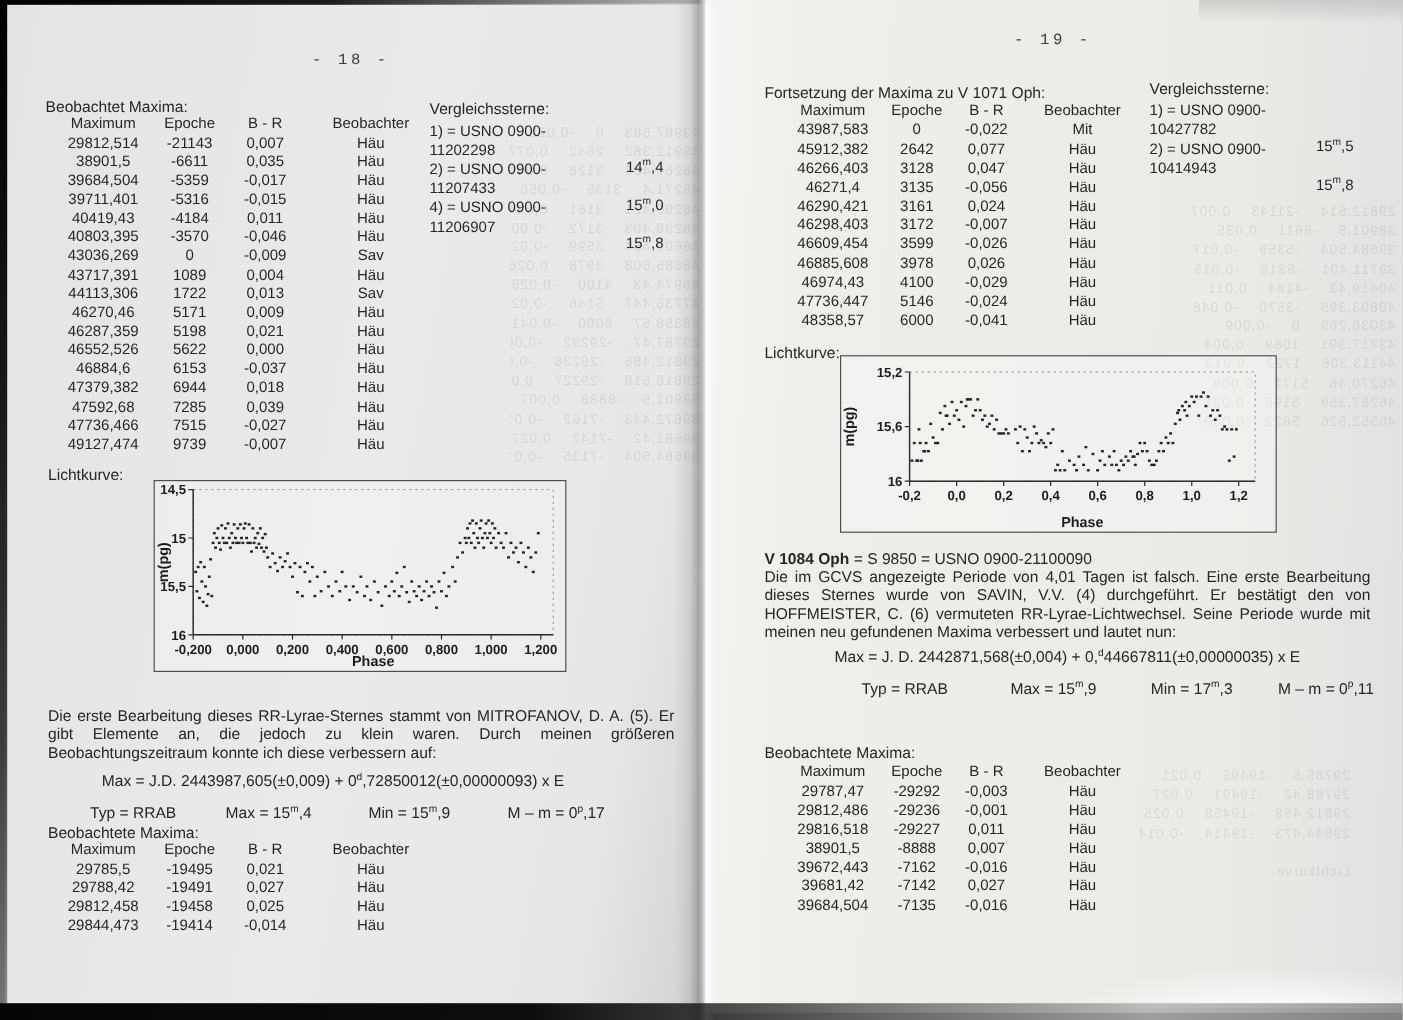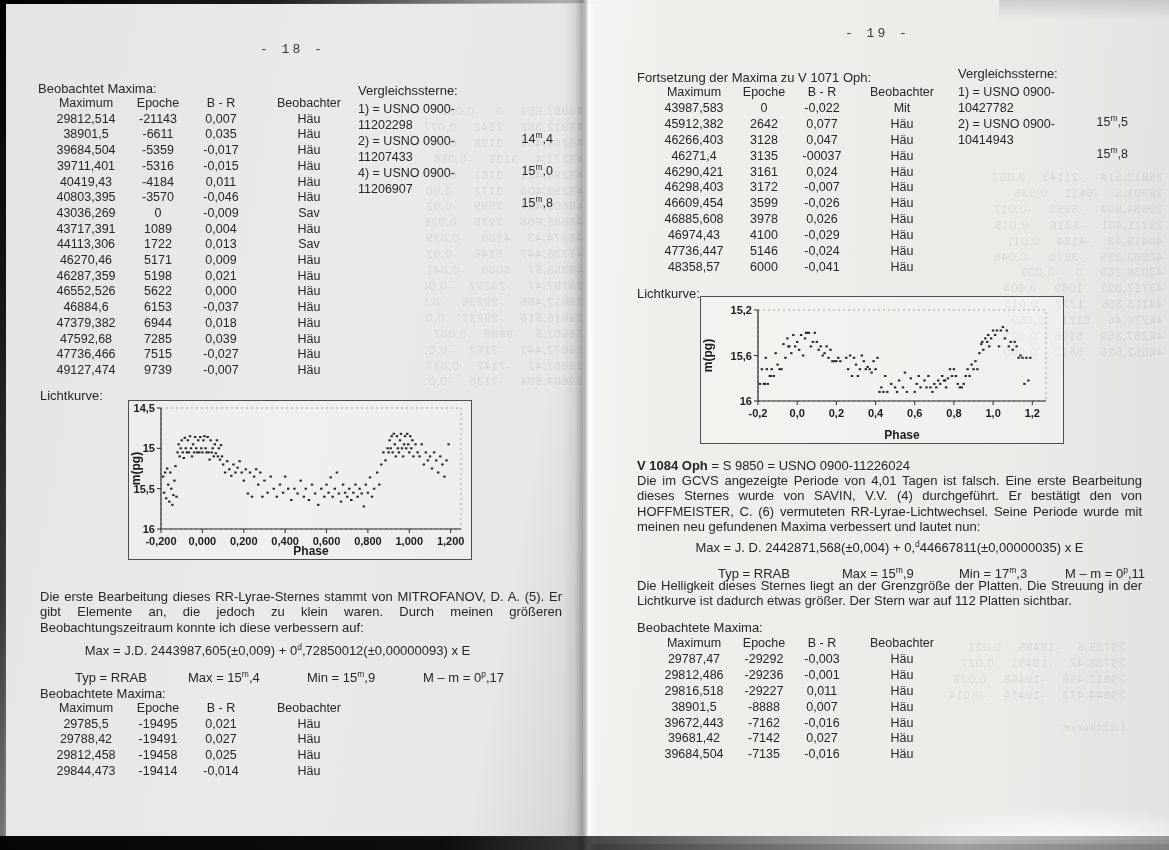--- a/index.html
+++ b/index.html
@@ -510,21 +510,21 @@
           </div>
           <div class="trow">
             <span>46266,403</span>
             <span>3128</span>
             <span>0,047</span>
             <span>Häu</span>
           </div>
           <div class="trow">
             <span>46271,4</span>
             <span>3135</span>
-            <span>-00037</span>
+            <span>-0,056</span>
             <span>Häu</span>
           </div>
           <div class="trow">
             <span>46290,421</span>
             <span>3161</span>
             <span>0,024</span>
             <span>Häu</span>
           </div>
           <div class="trow">
             <span>46298,403</span>
@@ -741,34 +741,33 @@
           <rect x="318.3" y="57.5" width="2.4" height="2" fill="#242424"></rect>
           <rect x="320.3" y="59.8" width="2.4" height="2" fill="#242424"></rect>
           <rect x="322.2" y="85.9" width="2.4" height="2" fill="#242424"></rect>
           <rect x="324.2" y="59.8" width="2.4" height="2" fill="#242424"></rect>
           <rect x="326.2" y="82.5" width="2.4" height="2" fill="#242424"></rect>
           <rect x="328.1" y="59.8" width="2.4" height="2" fill="#242424"></rect>
           <text x="201" y="142" text-anchor="middle" class="axlabel">Phase</text>
           <text transform="translate(11 58.5) rotate(-90)" text-anchor="middle" class="axlabel">m(pg)</text>
         </svg></div>
 
-    <div class="abs heading" style="left:637px;top:458px;"><b>V 1084 Oph</b><span> = S 9850 = USNO 0900-11226024</span></div>
+    <div class="abs heading" style="left:637px;top:458px;"><b>V 1084 Oph</b><span> = S 9850 = USNO 0900-21100090</span></div>
 
     <div class="abs para" style="left:637px;top:473px;width:505px;">Die im GCVS angezeigte Periode von 4,01 Tagen ist falsch. Eine erste Bearbeitung dieses Sternes wurde von SAVIN, V.V. (4) durchgeführt. Er bestätigt den von HOFFMEISTER, C. (6) vermuteten RR-Lyrae-Lichtwechsel. Seine Periode wurde mit meinen neu gefundenen Maxima verbessert und lautet nun:</div>
 
     <div class="abs formula" style="left:637px;top:540px;width:505px;"><span>Max = J. D. 2442871,568(±0,004) + 0,</span><sup>d</sup><span>44667811(±0,00000035) x E</span></div>
 
     <div class="abs params params-r" style="left:718px;top:556px;">
       <span><span>Typ = RRAB</span><sup></sup><span></span></span>
       <span><span>Max = 15</span><sup>m</sup><span>,9</span></span>
       <span><span>Min = 17</span><sup>m</sup><span>,3</span></span>
       <span><span>M – m = 0</span><sup>p</sup><span>,11</span></span>
     </div>
 
-    <div class="abs para" style="left:637px;top:578px;width:505px;">Die Helligkeit dieses Sternes liegt an der Grenzgröße der Platten. Die Streuung in der Lichtkurve ist dadurch etwas größer. Der Stern war auf 112 Platten sichtbar.</div>
 
     <div class="abs sect-title" style="left:637px;top:620px;">Beobachtete Maxima:</div>
 
     <div class="abs dtable t19m" style="left:652px;top:636px;">
       <div class="thead">
         <span>Maximum</span>
         <span>Epoche</span>
         <span>B - R</span>
         <span>Beobachter</span>
       </div>

